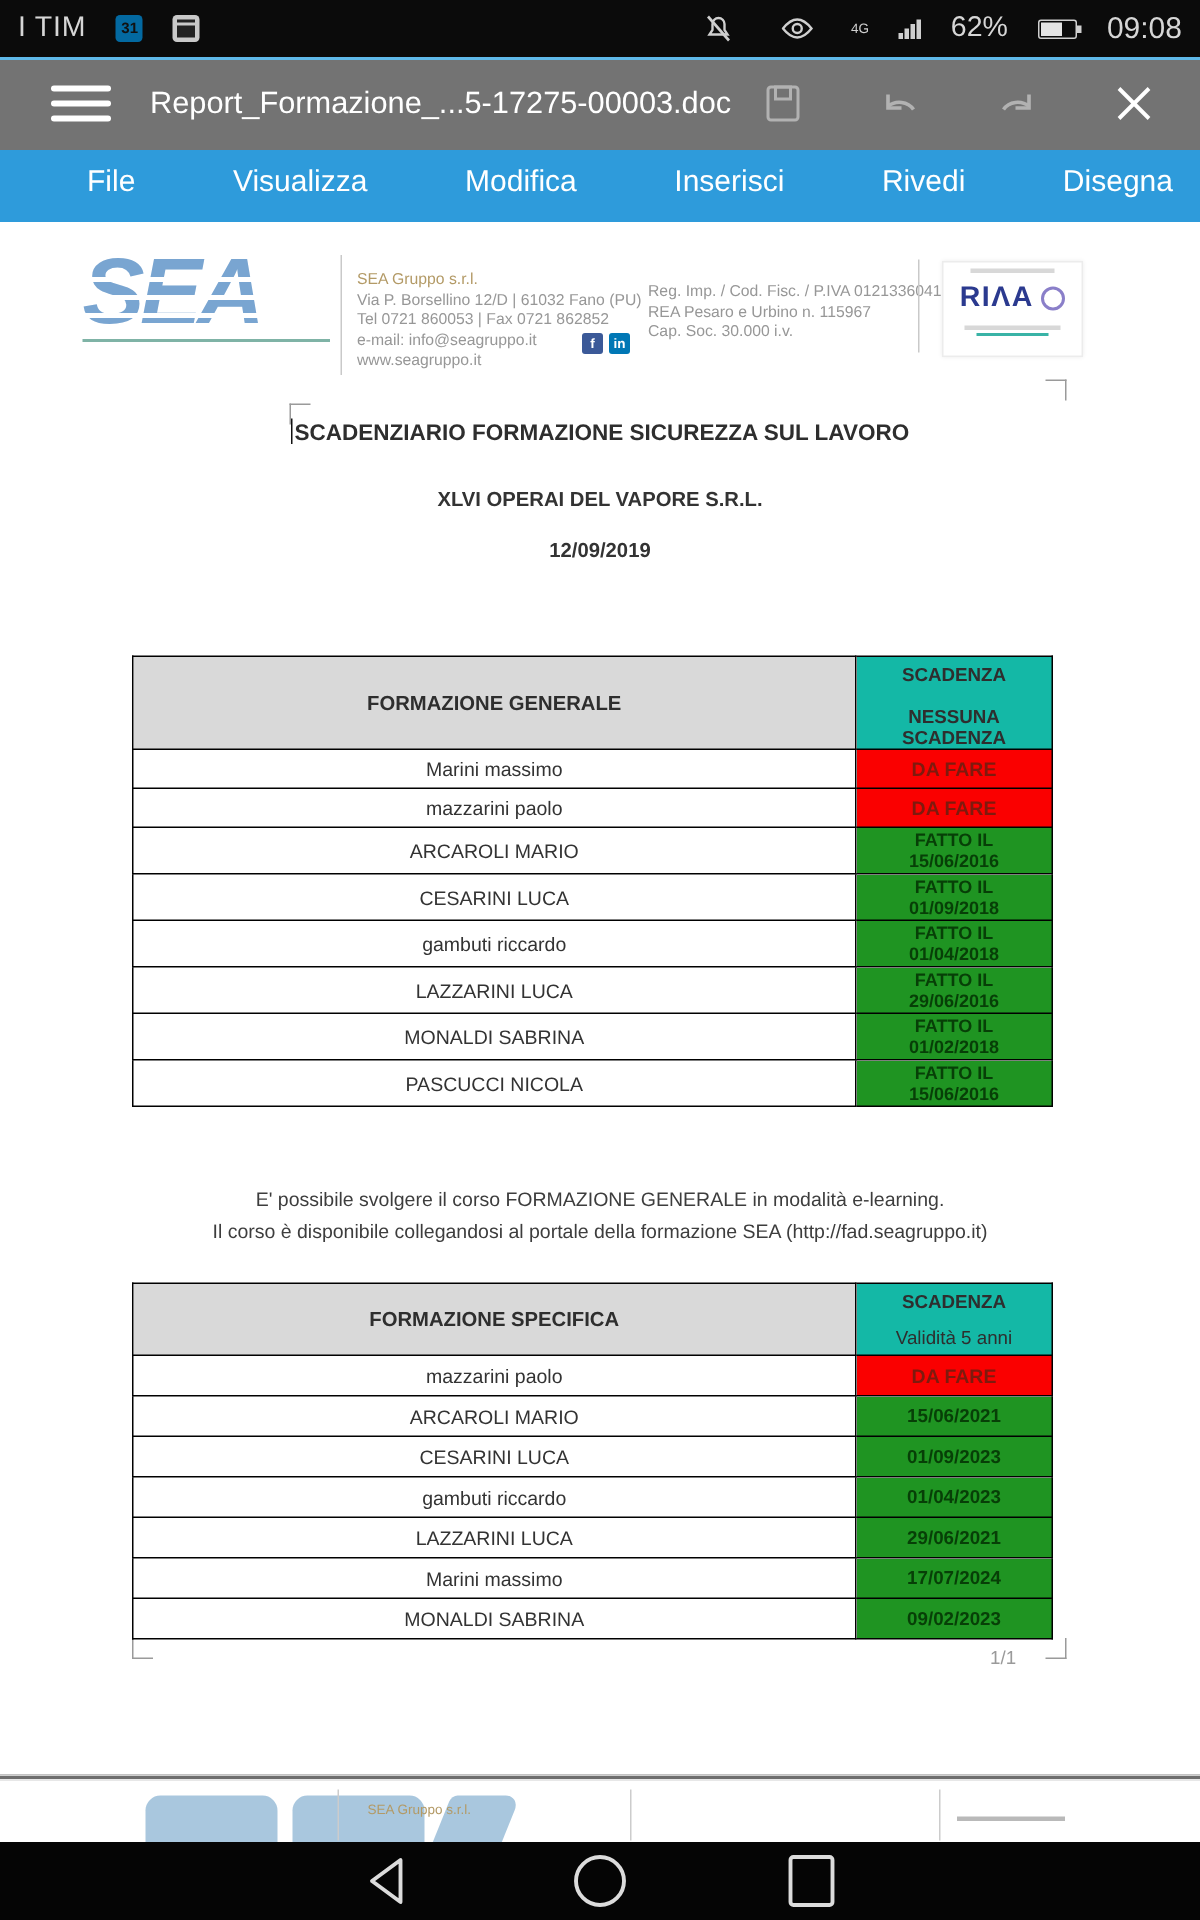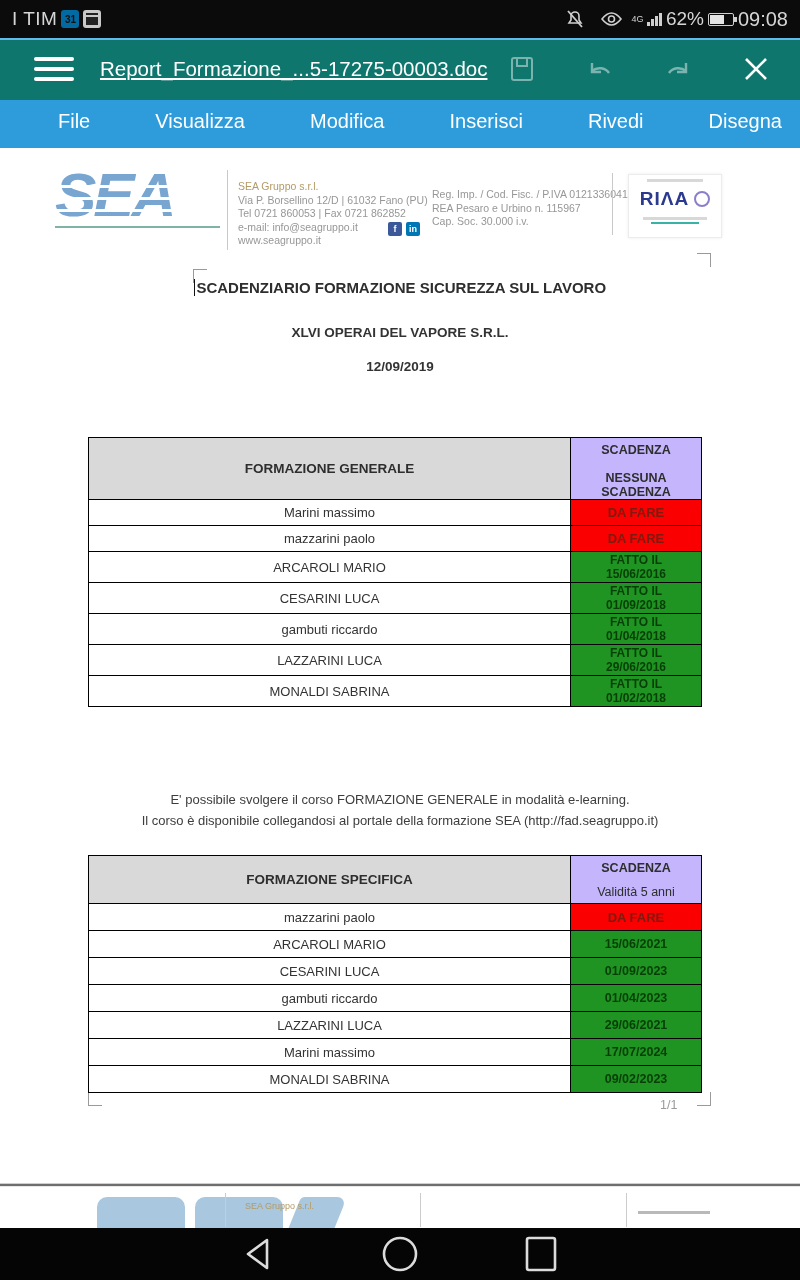--- a/index.html
+++ b/index.html
@@ -3,40 +3,40 @@
 <meta charset="utf-8">
 <style>
   * { margin:0; padding:0; box-sizing:border-box; }
   html,body { width:800px; height:1280px; overflow:hidden; }
   body { font-family:"Liberation Sans", sans-serif; background:#fff; }
   .screen { position:relative; width:800px; height:1280px; background:#fff; overflow:hidden; }
 
   
   .statusbar { position:absolute; top:0; left:0; width:800px; height:38px; background:#0b0b0b;
     display:flex; align-items:center; justify-content:space-between; padding:0 12px; color:#d6d6d6; }
-  .sb-left, .sb-right { display:flex; align-items:center; gap:4px; }
+  .sb-left, .sb-right { display:flex; align-items:center; gap:20px; }
   .sb-carrier { font-size:19px; letter-spacing:.5px; }
   .sb-sq { width:18px; height:18px; background:#0369a1; border-radius:3px; color:#111;
     font-size:10px; font-weight:bold; display:flex; align-items:center; justify-content:center; }
   .sb-sq2 { width:18px; height:18px; background:#c9c9c9; border-radius:3px; position:relative; }
   .sb-sq2::before { content:""; position:absolute; left:3px; top:7px; width:12px; height:8px; background:#222; }
   .sb-sq2::after { content:""; position:absolute; left:3px; top:3px; width:12px; height:2px; background:#222; }
   .sb-pct { font-size:19px; }
   .sb-time { font-size:20px; }
   .battery { position:relative; width:26px; height:13px; border:1.5px solid #cfcfcf; border-radius:2px; }
   .battery::before { content:""; position:absolute; left:1px; top:1px; bottom:1px; width:60%; background:#e4e4e4; }
   .battery::after { content:""; position:absolute; right:-4px; top:3px; width:2.5px; height:5px; background:#cfcfcf; }
   .sig { display:flex; align-items:flex-end; gap:1.5px; height:14px; }
   .sig i { display:block; width:2.5px; background:#cfcfcf; }
   .sig .s1{height:4px}.sig .s2{height:7px}.sig .s3{height:10px}.sig .s4{height:13px}
   .net4g { font-size:9px; color:#cfcfcf; line-height:8px; text-align:center; }
 
   
-  .appbar { position:absolute; top:38px; left:0; width:800px; height:62px; background:#0f766e;
-    box-shadow: inset 0 2px 0 #5fb9e9; display:flex; align-items:center; color:#fff;text-decoration:underline; }
+  .appbar { position:absolute; top:38px; left:0; width:800px; height:62px; background:#737373;
+    box-shadow: inset 0 2px 0 #5fb9e9; display:flex; align-items:center; color:#fff; }
   .hamburger { width:40px; margin-left:34px; display:flex; flex-direction:column; gap:6px; cursor:pointer; }
   .hamburger i { display:block; height:4px; background:#fff; border-radius:2px; }
   .doc-title { margin-left:26px; font-size:20.5px; color:#fff; white-space:nowrap; flex:1; }
   .ab-icons { display:flex; align-items:center; gap:46px; margin-right:28px; }
   .ab-ic { width:32px; height:32px; display:flex; align-items:center; justify-content:center; }
   .dim { opacity:.45; }
 
   
   .menubar { position:absolute; top:100px; left:0; width:800px; height:48px; background:#2e9bdb;
     display:flex; align-items:center; justify-content:space-between; padding:0 18px 6px 58px;
@@ -85,21 +85,21 @@
   .doc-date { position:absolute; top:211px; left:0; width:800px; text-align:center; font-size:13.5px; font-weight:bold; color:#333; }
   .doc-intro { position:absolute; top:240px; left:90px; width:622px; font-size:13.5px; line-height:21px;
     text-align:justify; color:#3d3d3d; }
 
   table.sched { position:absolute; left:88px; border-collapse:collapse; width:613px; table-layout:fixed; }
   table.sched td { border:1px solid #000; overflow:hidden; }
   .t1 { top:289px; } .t2 { top:707px; }
   .col-name { width:482px; }
   .col-status { width:131px; }
   td.hdr { background:#d9d9d9; text-align:center; font-weight:bold; font-size:13.5px; color:#2e2e2e; }
-  td.hdr-right { background:#c4b5fd; text-align:center; font-weight:bold; font-size:12.5px; color:#2e2e2e;
+  td.hdr-right { background:#14b8a6; text-align:center; font-weight:bold; font-size:12.5px; color:#2e2e2e;
     vertical-align:top; padding-top:5px; }
   .hdr-gap { height:14px; }
   .hdr-sub { width:90px; margin:0 auto; line-height:14px; }
   .hdr-sub2 { font-weight:normal; font-size:12.5px; }
   td.name { text-align:center; font-size:13px; color:#333; background:#fff; }
   td.red { background:#fa0000; color:#7e1a0e; font-weight:bold; font-size:13px; text-align:center; }
   td.green { background:#1f9422; color:#073f07; font-weight:bold; font-size:12px; text-align:center; line-height:14px; }
   td.green2 { background:#1f9422; color:#073f07; font-weight:bold; font-size:12.5px; text-align:center; }
   .t1 tr.r-red td { height:26px; }
   .t1 tr.r-green td { height:31px; }
@@ -302,20 +302,27 @@
         <td class="green">
               <div>FATTO IL</div>
               <div>29/06/2016</div>
             </td>
       </tr>
       <tr class="r-green">
         <td class="name">MONALDI SABRINA</td>
         <td class="green">
               <div>FATTO IL</div>
               <div>01/02/2018</div>
+            </td>
+      </tr>
+      <tr class="r-green">
+        <td class="name">PASCUCCI NICOLA</td>
+        <td class="green">
+              <div>FATTO IL</div>
+              <div>15/06/2016</div>
             </td>
       </tr>
     </tbody>
       </table>
 
     <div class="elearn">
       <div>E' possibile svolgere il corso FORMAZIONE GENERALE in modalità e-learning.</div>
       <div>Il corso è disponibile collegandosi al portale della formazione SEA (http://fad.seagruppo.it)</div>
     </div>
 

